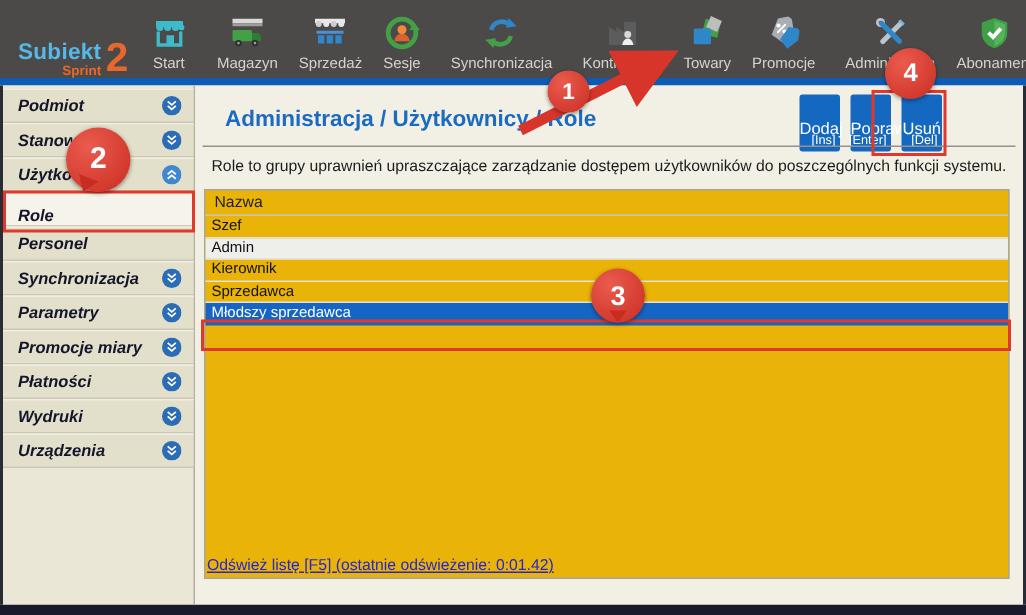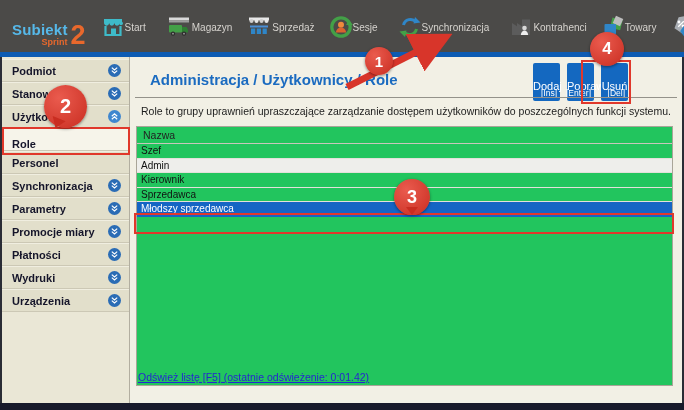--- a/index.html
+++ b/index.html
@@ -2,54 +2,54 @@
 <html><head>
 <meta charset="utf-8">
 <style>
   * { margin:0; padding:0; box-sizing:border-box; }
   html,body { width:684px; height:410px; }
   body { font-family:"Liberation Sans","DejaVu Sans",sans-serif; }
   .window { position:relative; width:684px; height:410px; background:#f2f0e5; overflow:hidden; }
 
   
   .toolbar { position:absolute; left:0; top:0; width:684px; height:52px; background:#4b4a48; display:flex; align-items:stretch; }
-  .logo { display:flex; align-items:flex-start; padding:0 8px 0 12px; gap:2px;margin-top:22px; }
+  .logo { display:flex; align-items:flex-end; padding:0 8px 0 12px; gap:2px;margin-top:22px; }
   .logo .words { display:flex; flex-direction:column; align-items:flex-end; line-height:1; }
   .logo .l1 { color:#56b8e9; font-size:15px; font-weight:bold; letter-spacing:.2px; }
   .logo .l2 { color:#e8682c; font-size:9px; font-weight:bold; margin-top:1px; }
   .logo .l3 { color:#e8682c; font-size:27px; font-weight:bold; line-height:1; margin-left:1px; }
-  .titem { display:flex; flex-direction:row; align-items:center; justify-content:flex-end; padding:5px 7px 4px; cursor:pointer; }
+  .titem { display:flex; flex-direction:column; align-items:center; justify-content:flex-end; padding:5px 7px 4px; cursor:pointer; }
   .titem .ico { height:27px; display:flex; align-items:center; justify-content:center; }
   .titem .lbl { font-size:10px; color:#d6d3ce; margin-top:2px; white-space:nowrap; }
   .tdiv { width:1px; background:#6c6b67; margin:7px 3px; }
   .tspacer { flex:1; }
 
   
   .accent { position:absolute; left:0; top:52px; width:684px; height:5px; background:#0d5bb3; }
 
   
   .edge-l { position:absolute; left:0; top:57px; width:2px; height:346px; background:#2a2c35; }
   .edge-r { position:absolute; right:0; top:57px; width:2px; height:346px; background:#2a2c35; }
   .bottom-strip { position:absolute; left:0; top:403px; width:684px; height:7px; background:#181a2b; }
 
   
   .sidebar { position:absolute; left:2px; top:57px; width:128px; height:346px; background:#eae7d6; border-right:1px solid #b2aea0; display:flex; flex-direction:column; padding-top:2px; }
-  .sitem { height:23px; display:flex; align-items:center; justify-content:space-between; padding:0 8px 0 10px; background:#e2dfcb; border-bottom:1px solid #ccc8b5; border-top:1px solid #f0eee0; font-size:11px; font-weight:bold; color:#15152a; cursor:pointer; }
+  .sitem { height:23px; display:flex; align-items:center; justify-content:space-between; padding:0 8px 0 10px; background:#e2dfcb; border-bottom:1px solid #ccc8b5; border-top:1px solid #f0eee0; font-size:11px; font-weight:bold; color:#15152a; cursor:pointer;font-style:italic; }
   .sitem.sel { background:#f6f4ea;align-items:flex-end; }
   .chev { width:13px; height:13px; flex:0 0 13px; }
 
   
   .content { position:absolute; left:130px; top:57px; width:552px; height:346px; background:#f2f0e5; }
   .crumb { position:absolute; left:20px; top:14px; font-size:15px; font-weight:bold; color:#1b6bc0; }
   .hdiv { position:absolute; left:5px; top:40px; width:542px; height:1px; background:#94928a; }
   .desc { position:absolute; left:11px; top:48px; font-size:10.5px; color:#1c1c1c; }
   .btns { position:absolute; left:403px; top:6px; display:flex; gap:7px; }
   .btn { width:27px; height:38px; background:#1468c0; color:#fff; border:none; border-radius:2px; position:relative; font-size:11px; font-family:inherit; padding-top:8px; text-align:center; cursor:pointer; }
   .btn .key { position:absolute; right:3px; bottom:3px; font-size:8.5px; }
-  .listbox { position:absolute; left:6px; top:69px; width:537px; height:260px; background:#22c55e; border:1px solid #a9a598; }
+  .listbox { position:absolute; left:6px; top:69px; width:537px; height:260px; background:#eab308; border:1px solid #a9a598; }
   .thead { height:17px; line-height:16px; padding-left:6px; font-size:10.5px; color:#222; border-bottom:1px solid #c9c6bc; }
   .trow { height:14.5px; line-height:14.5px; padding-left:4px; font-size:10px; color:#111; border-bottom:1px solid #e3e1da; }
   .trow.alt { background:#eeeeeb; }
   .trow.sel { background:#1565c4; color:#fff; border-bottom:none; }
   .refresh { position:absolute; left:8px; top:314px; font-size:10.5px; color:#2626cf; text-decoration:underline; cursor:pointer; }
 
   
   .ann { position:absolute; z-index:50; }
   .rect { border:2px solid #e0382b; background:transparent; pointer-events:none; }
   .circ { border-radius:50%; background:radial-gradient(circle at 35% 30%, #ea5b4e, #c92d21); color:#fff; font-weight:bold; display:flex; align-items:center; justify-content:center; box-shadow:0 1px 3px rgba(0,0,0,.45); }

